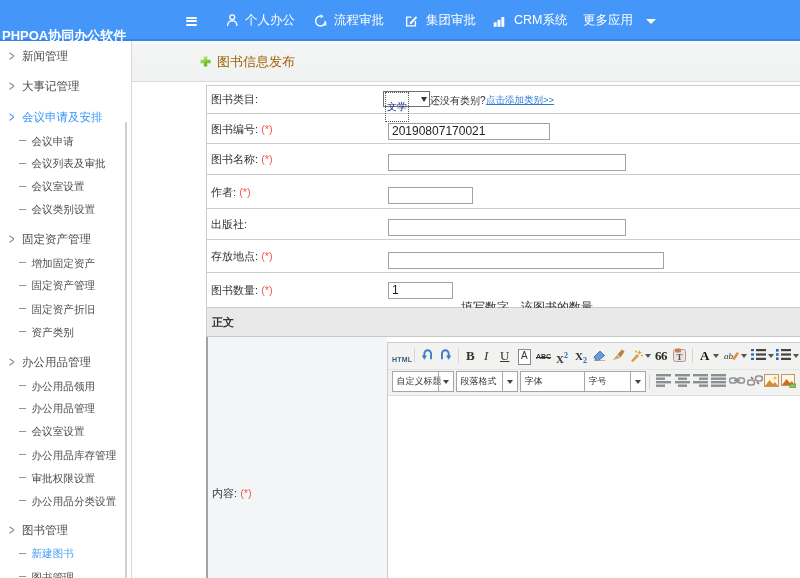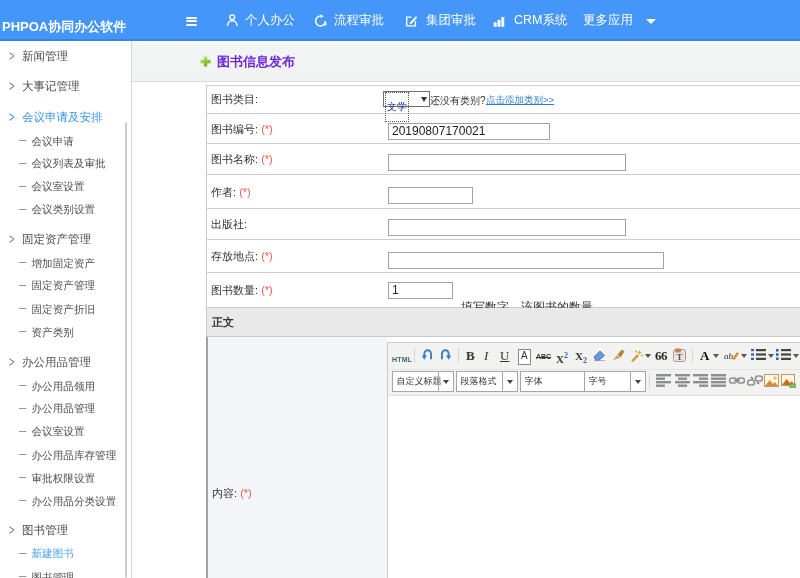--- a/index.html
+++ b/index.html
@@ -2,41 +2,41 @@
 <html><head>
 <meta charset="utf-8">
 <style>
 *{margin:0;padding:0;box-sizing:border-box}
 html,body{width:800px;height:578px;overflow:hidden;background:#fff;
  font-family:"Liberation Sans",sans-serif;}
 .abs{position:absolute}
 
 #hd{position:absolute;left:0;top:0;width:800px;height:41px;background:#4496f9;
  border-bottom:2px solid #3585e8}
-#logo{position:absolute;left:2px;top:18px;color:#fff;font-size:13px;font-weight:bold;letter-spacing:0px}
+#logo{position:absolute;left:2px;top:27px;color:#fff;font-size:13px;font-weight:bold;letter-spacing:0px}
 .nav{position:absolute;top:0;height:53px;color:#fff;font-size:12.5px;line-height:41px}
 #burger{position:absolute;left:186px;top:16.5px;width:10.5px;height:10px}
 #burger div{height:2.4px;background:#fff;margin-bottom:1.2px;border-radius:1px}
 .navicon{position:absolute;top:13px;width:15px;height:15px}
 .caret{position:absolute;top:19px;width:0;height:0;border-left:5px solid transparent;
  border-right:5px solid transparent;border-top:5.5px solid #fff}
 
 #side{position:absolute;left:0;top:41px;width:131px;height:537px;background:#fff}
 .mi-top,.mi-sub{position:absolute;left:0;height:16px;line-height:16px;font-size:11.5px;color:#4d4d4d;white-space:nowrap}
 .mi-sub{font-size:10.6px}
 .mi-top .arr{position:absolute;left:9px;top:0;font-size:11px;color:#808080;transform:scale(0.85,1.3);transform-origin:left center}
 .mi-top .mt{position:absolute;left:22px;top:0}
 .mi-sub .dash{position:absolute;left:19px;top:-0.5px;color:#8a8a8a;font-size:13px}
 .mi-sub .mt{position:absolute;left:31.5px;top:0}
 .mi-top.act,.mi-top.act .arr{color:#3b97f7}
 .mi-sub.act,.mi-sub.act .mt{color:#4da0f5}
 #sbar{position:absolute;left:125px;top:122px;width:2px;height:456px;background:#cfcfcf;border-radius:1px}
 
 #plus{position:absolute;left:199px;top:55px;width:13px;height:13px}
-#title{position:absolute;left:217px;top:53px;font-size:13px;font-weight:bold;color:#6d28d9}
+#title{position:absolute;left:217px;top:53px;font-size:13px;font-weight:normal;color:#a16207}
 
 .row{position:absolute;left:206px;width:640px;border-bottom:1px solid #ccc;background:#fff}
 .row .lab{position:absolute;left:5px;top:0;font-size:11px;color:#333}
 .req{color:#f25a52}
 .vsep{position:absolute;left:386px;top:85px;width:1px;height:222px;background:#ccc}
 #tabletop{position:absolute;left:206px;top:85px;width:640px;height:1px;background:#ccc;z-index:5}
 .ipt{position:absolute;background:#fff;border:1px solid #a2a2a2;font-size:12px;color:#222;padding-left:3px;line-height:15px}
 </style>
 </head>
 <body>

